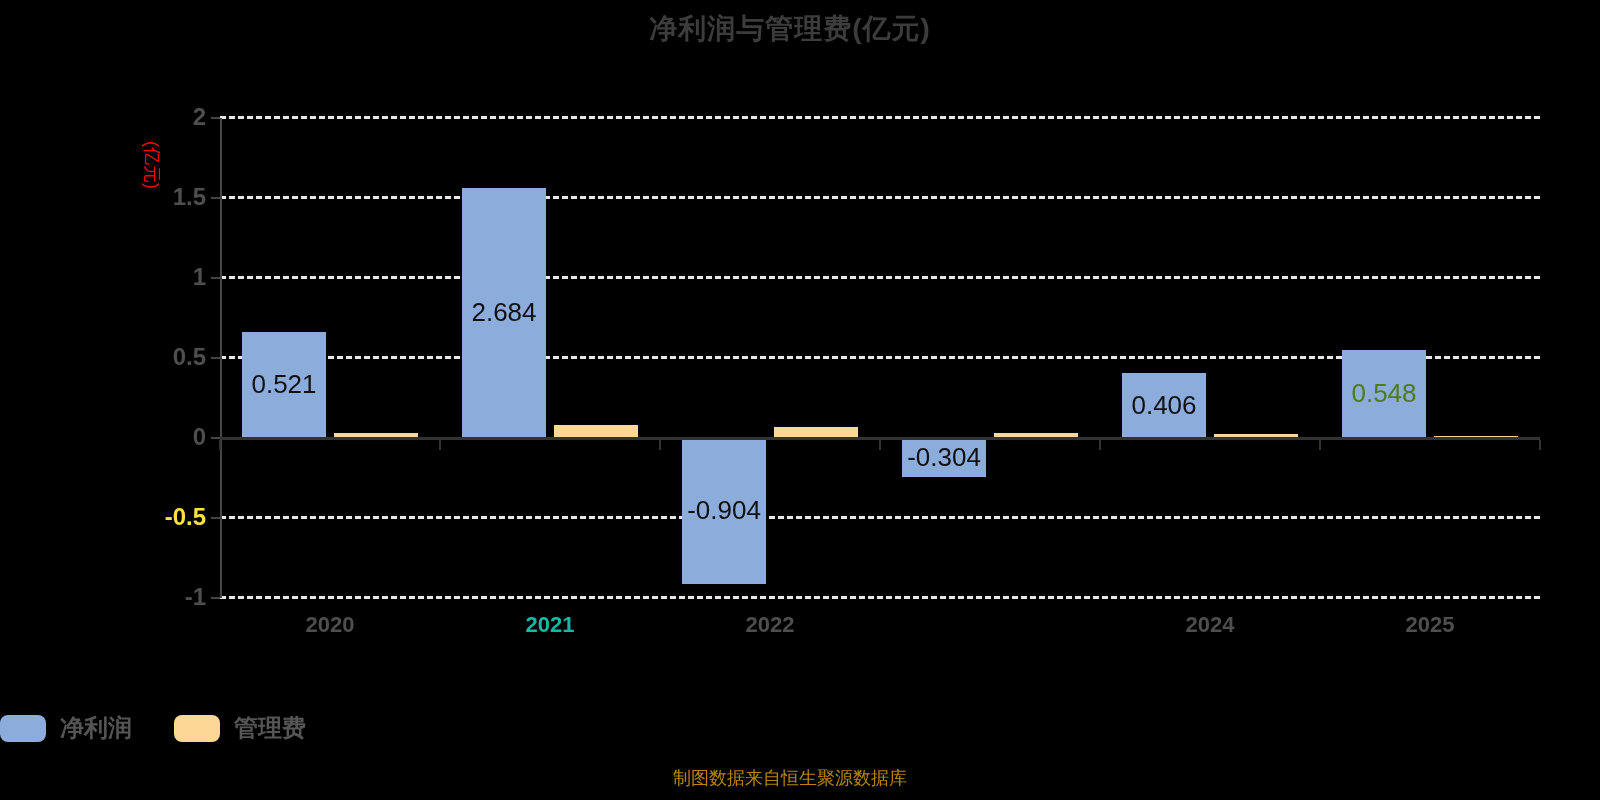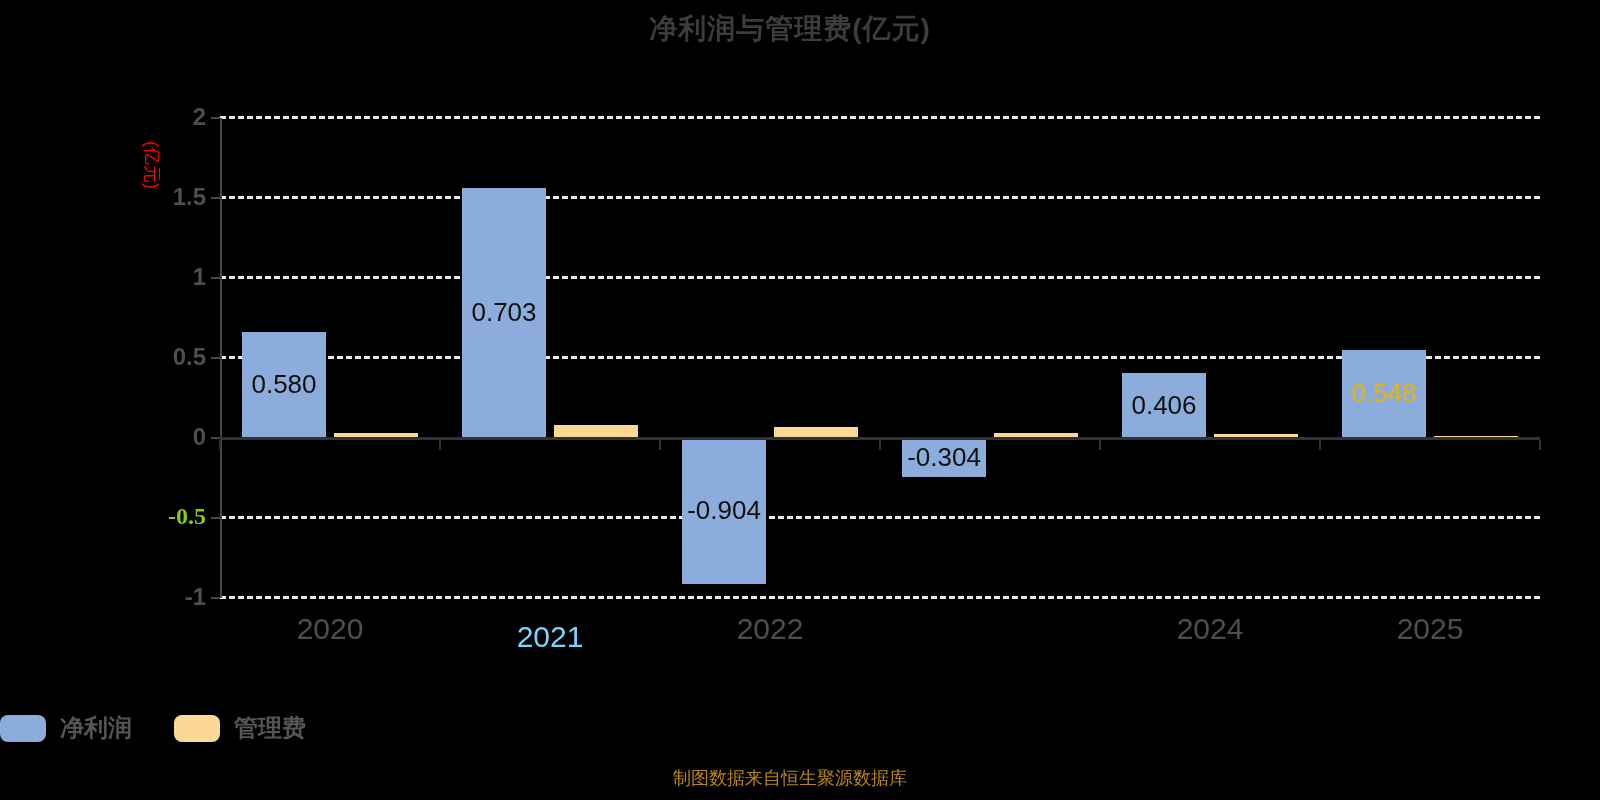--- a/index.html
+++ b/index.html
@@ -31,21 +31,21 @@
   .y-tick-mark { position: absolute; width: 9px; height: 2px; background: #454545; z-index: 2; }
   .x-tick-mark { position: absolute; width: 2px; height: 10px; background: #333333; z-index: 2; }
 
   .y-tick-label {
     position: absolute; text-align: right;
     font-size: 24px; color: #4E4E4E; font-weight: bold;
     z-index: 2;
   }
   .x-tick-label {
     position: absolute; text-align: center;
-    font-size: 30px; color: #4E4E4E; font-weight: normal;
+    font-size: 22px; color: #4E4E4E; font-weight: bold;
     z-index: 2;
   }
   .y-axis-name {
     position: absolute; left: 112px; top: 153px; width: 80px;
     text-align: center; font-size: 18px; color: #FF0000;
     transform: rotate(90deg);
     z-index: 2;
   }
 
   .bar { position: absolute; z-index: 1; }
@@ -87,54 +87,54 @@
       <div class="y-tick-mark" style="left: 211px; top: 197px; background: rgb(69, 69, 69);"></div>
       <div class="gridline" style="left: 220px; top: 276px; width: 1320px; border-top-color: rgb(232, 232, 232);"></div>
       <div class="y-tick-label" style="left: 0px; top: 263px; width: 206px; color: rgb(78, 78, 78);">1</div>
       <div class="y-tick-mark" style="left: 211px; top: 277px; background: rgb(69, 69, 69);"></div>
       <div class="gridline" style="left: 220px; top: 356px; width: 1320px; border-top-color: rgb(232, 232, 232);"></div>
       <div class="y-tick-label" style="left: 0px; top: 343px; width: 206px; color: rgb(78, 78, 78);">0.5</div>
       <div class="y-tick-mark" style="left: 211px; top: 357px; background: rgb(69, 69, 69);"></div>
       <div class="y-tick-label" style="left: 0px; top: 423px; width: 206px; color: rgb(78, 78, 78);">0</div>
       <div class="y-tick-mark" style="left: 211px; top: 437px; background: rgb(69, 69, 69);"></div>
       <div class="gridline" style="left: 220px; top: 516px; width: 1320px; border-top-color: rgb(232, 232, 232);"></div>
-      <div class="y-tick-label" style="left: 0px; top: 503px; width: 206px; color: #84cc16; font-family: Liberation Serif, serif;">-0.5</div>
+      <div class="y-tick-label" style="left: 0px; top: 503px; width: 206px; color: #fde047;">-0.5</div>
       <div class="y-tick-mark" style="left: 211px; top: 517px; background: rgb(69, 69, 69);"></div>
       <div class="gridline" style="left: 220px; top: 596px; width: 1320px; border-top-color: rgb(232, 232, 232);"></div>
       <div class="y-tick-label" style="left: 0px; top: 583px; width: 206px; color: rgb(78, 78, 78);">-1</div>
       <div class="y-tick-mark" style="left: 211px; top: 597px; background: rgb(69, 69, 69);"></div>
       <div class="y-axis-line" style="left: 220px; top: 118px; height: 480px; background: rgb(69, 69, 69);"></div>
       <div class="bar" style="left: 242px; top: 331.92px; width: 84px; height: 106.08px; background: rgb(140, 172, 220);"></div>
-      <div class="bar-value-label" style="left: 232px; top: 368.96px; width: 104px; color: rgb(17, 17, 17);">0.580</div>
+      <div class="bar-value-label" style="left: 232px; top: 368.96px; width: 104px; color: rgb(17, 17, 17);">0.521</div>
       <div class="bar" style="left: 462px; top: 187.76px; width: 84px; height: 250.24px; background: rgb(140, 172, 220);"></div>
-      <div class="bar-value-label" style="left: 452px; top: 296.88px; width: 104px; color: rgb(17, 17, 17);">0.703</div>
+      <div class="bar-value-label" style="left: 452px; top: 296.88px; width: 104px; color: rgb(17, 17, 17);">2.684</div>
       <div class="bar" style="left: 682px; top: 439px; width: 84px; height: 144.64px; background: rgb(140, 172, 220);"></div>
       <div class="bar-value-label" style="left: 672px; top: 495.32px; width: 104px; color: rgb(17, 17, 17);">-0.904</div>
       <div class="bar" style="left: 902px; top: 439px; width: 84px; height: 38.08px; background: rgb(140, 172, 220);"></div>
       <div class="bar-value-label" style="left: 892px; top: 442.04px; width: 104px; color: rgb(17, 17, 17);">-0.304</div>
       <div class="bar" style="left: 1122px; top: 373.04px; width: 84px; height: 64.96px; background: rgb(140, 172, 220);"></div>
       <div class="bar-value-label" style="left: 1112px; top: 389.52px; width: 104px; color: rgb(17, 17, 17);">0.406</div>
       <div class="bar" style="left: 1342px; top: 350.32px; width: 84px; height: 87.68px; background: rgb(140, 172, 220);"></div>
-      <div class="bar-value-label" style="left: 1332px; top: 378.16px; width: 104px; color: #eab308;">0.548</div>
+      <div class="bar-value-label" style="left: 1332px; top: 378.16px; width: 104px; color: #4d7c0f;">0.548</div>
       <div class="bar" style="left: 334px; top: 433.2px; width: 84px; height: 4.8px; background: rgb(253, 215, 149);"></div>
       <div class="bar" style="left: 554px; top: 425.2px; width: 84px; height: 12.8px; background: rgb(253, 215, 149);"></div>
       <div class="bar" style="left: 774px; top: 426.8px; width: 84px; height: 11.2px; background: rgb(253, 215, 149);"></div>
       <div class="bar" style="left: 994px; top: 433.2px; width: 84px; height: 4.8px; background: rgb(253, 215, 149);"></div>
       <div class="bar" style="left: 1214px; top: 434px; width: 84px; height: 4px; background: rgb(253, 215, 149);"></div>
       <div class="bar" style="left: 1434px; top: 435.6px; width: 84px; height: 2.4px; background: rgb(253, 215, 149);"></div>
       <div class="x-axis-line" style="left: 220px; top: 437px; width: 1320px; background: rgb(51, 51, 51);"></div>
       <div class="x-tick-mark" style="left: 219px; top: 440px; background: rgb(51, 51, 51);"></div>
       <div class="x-tick-mark" style="left: 439px; top: 440px; background: rgb(51, 51, 51);"></div>
       <div class="x-tick-mark" style="left: 659px; top: 440px; background: rgb(51, 51, 51);"></div>
       <div class="x-tick-mark" style="left: 879px; top: 440px; background: rgb(51, 51, 51);"></div>
       <div class="x-tick-mark" style="left: 1099px; top: 440px; background: rgb(51, 51, 51);"></div>
       <div class="x-tick-mark" style="left: 1319px; top: 440px; background: rgb(51, 51, 51);"></div>
       <div class="x-tick-mark" style="left: 1539px; top: 440px; background: rgb(51, 51, 51);"></div>
       <div class="x-tick-label" style="left: 220px; top: 612px; width: 220px; color: rgb(78, 78, 78);">2020</div>
-      <div class="x-tick-label" style="left: 440px; top: 612px; width: 220px; color: #7dd3fc; margin-top: 8px;">2021</div>
+      <div class="x-tick-label" style="left: 440px; top: 612px; width: 220px; color: #14b8a6;">2021</div>
       <div class="x-tick-label" style="left: 660px; top: 612px; width: 220px; color: rgb(78, 78, 78);">2022</div>
       <div class="x-tick-label" style="left: 1100px; top: 612px; width: 220px; color: rgb(78, 78, 78);">2024</div>
       <div class="x-tick-label" style="left: 1320px; top: 612px; width: 220px; color: rgb(78, 78, 78);">2025</div>
     </div>
 
   <div class="legend">
     <div class="legend-item">
       <span class="legend-swatch" style="background: rgb(140, 172, 220);"></span>
       <span class="legend-label">净利润</span>
     </div>

